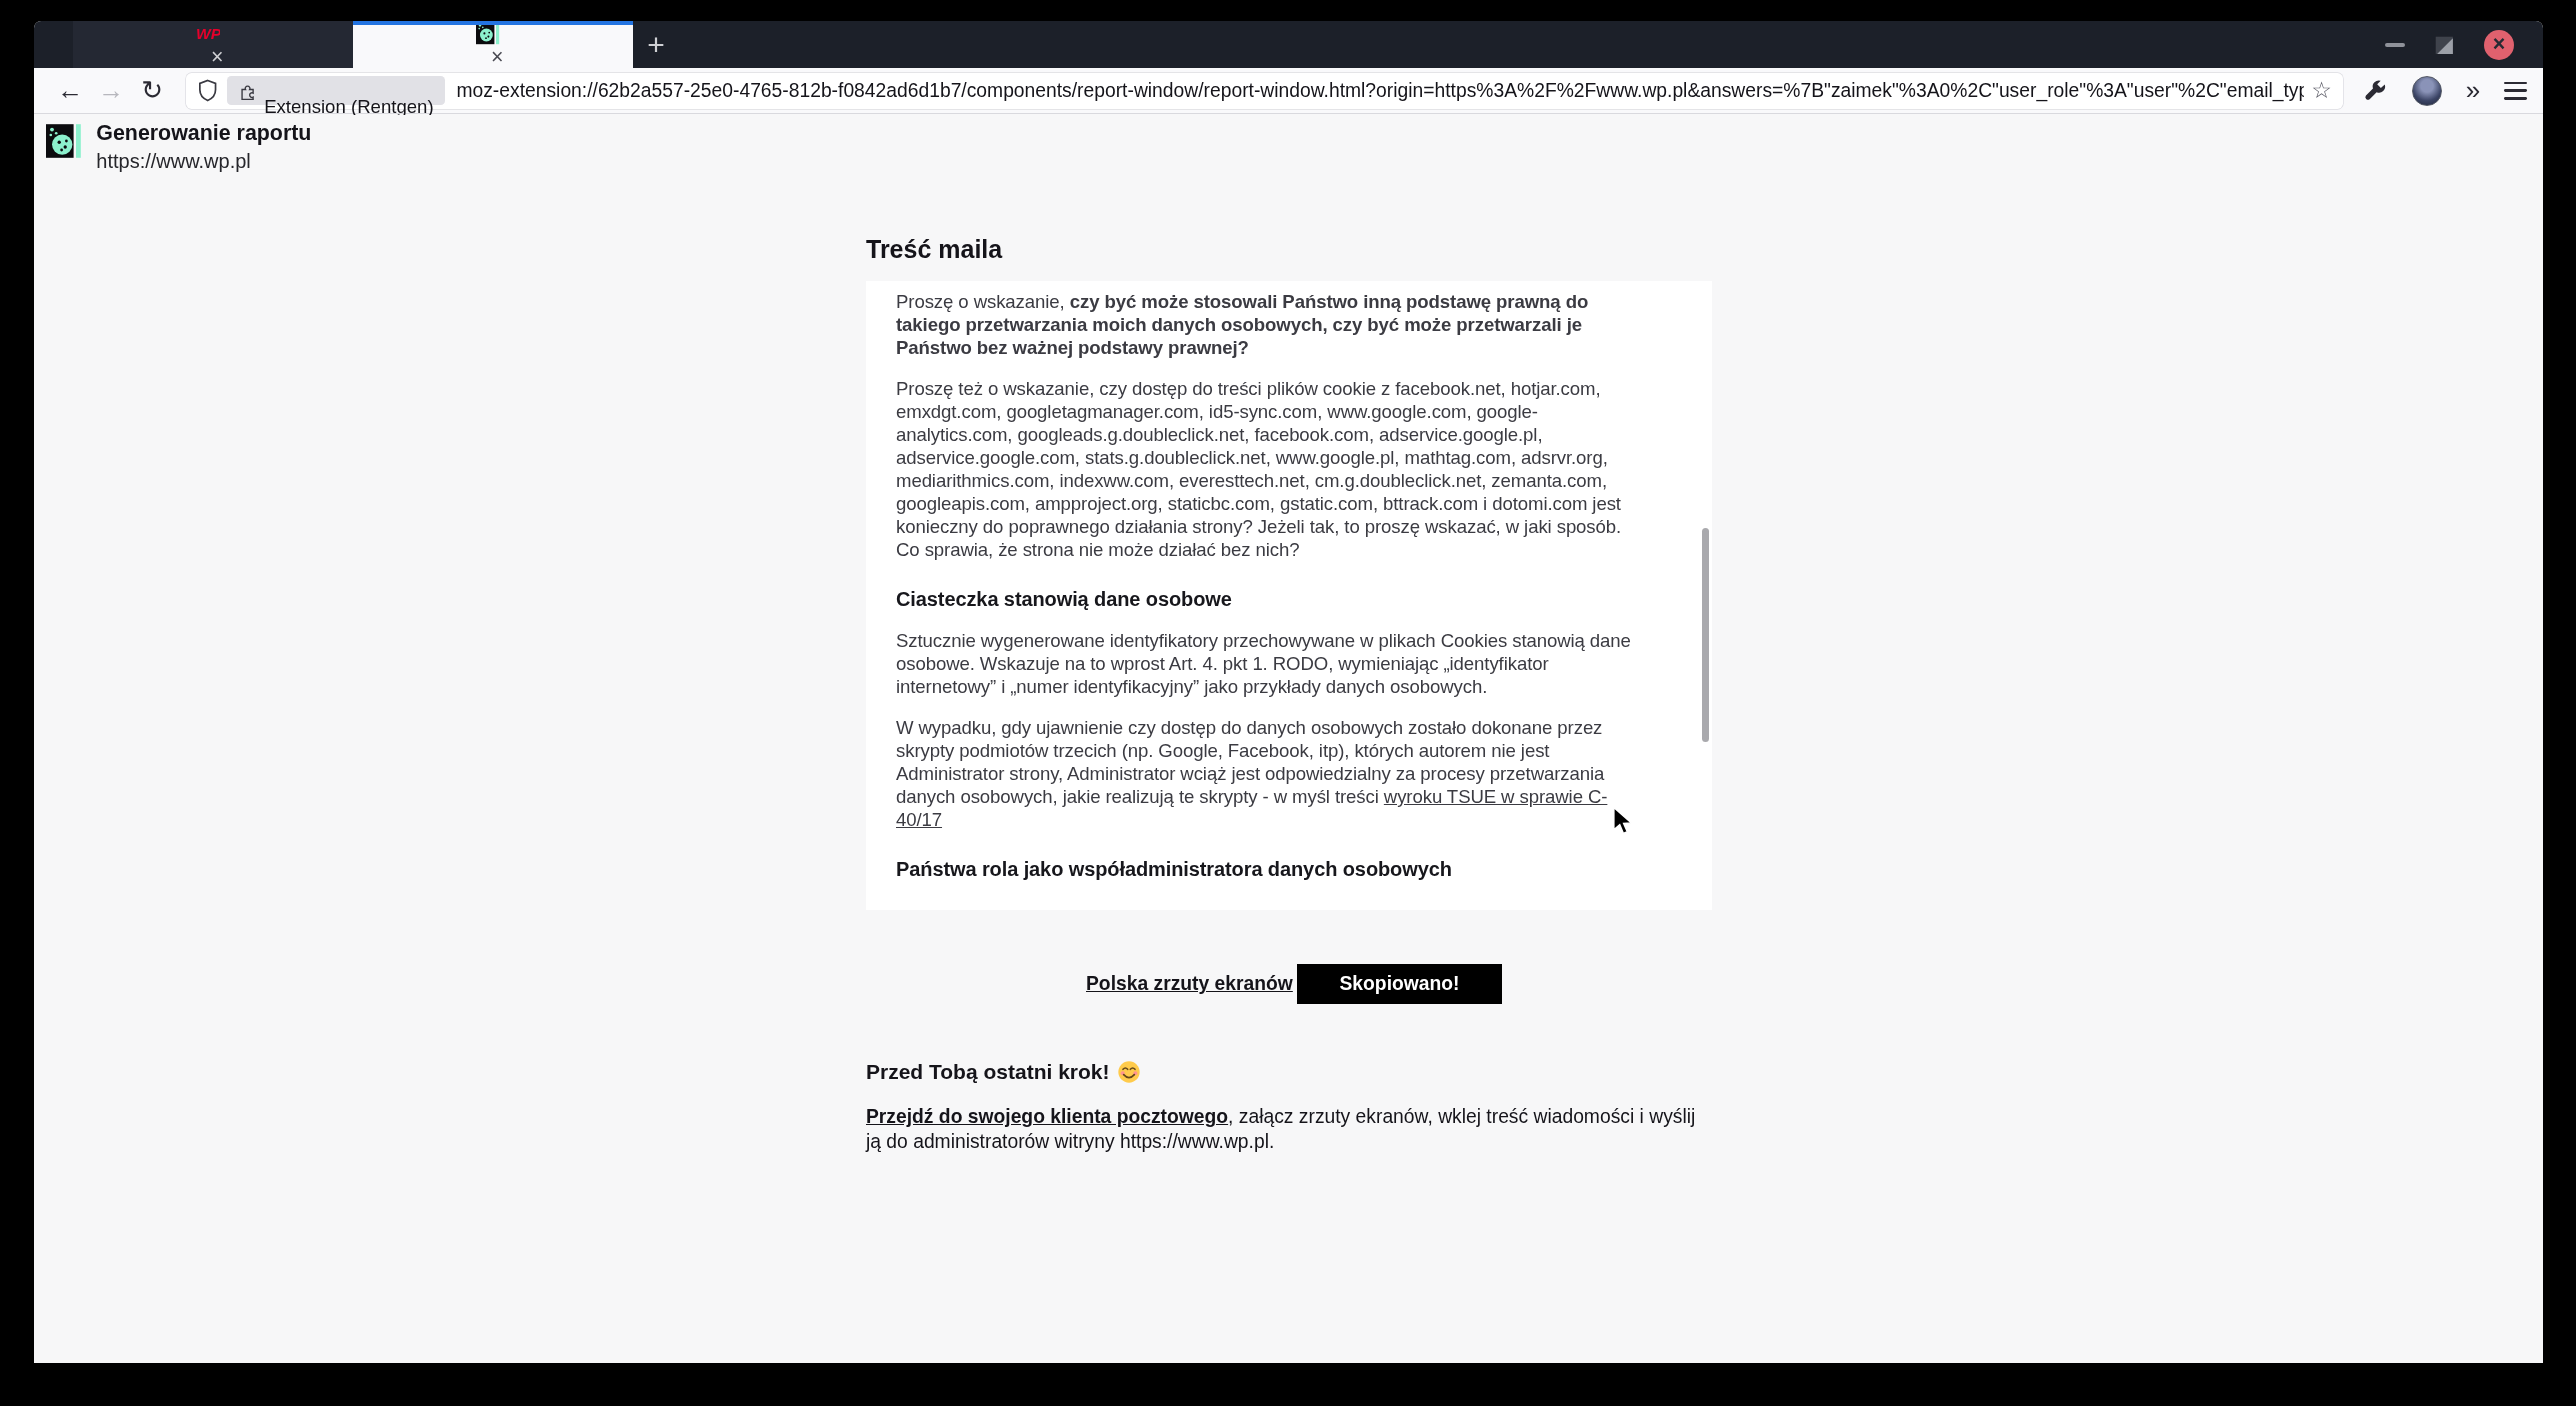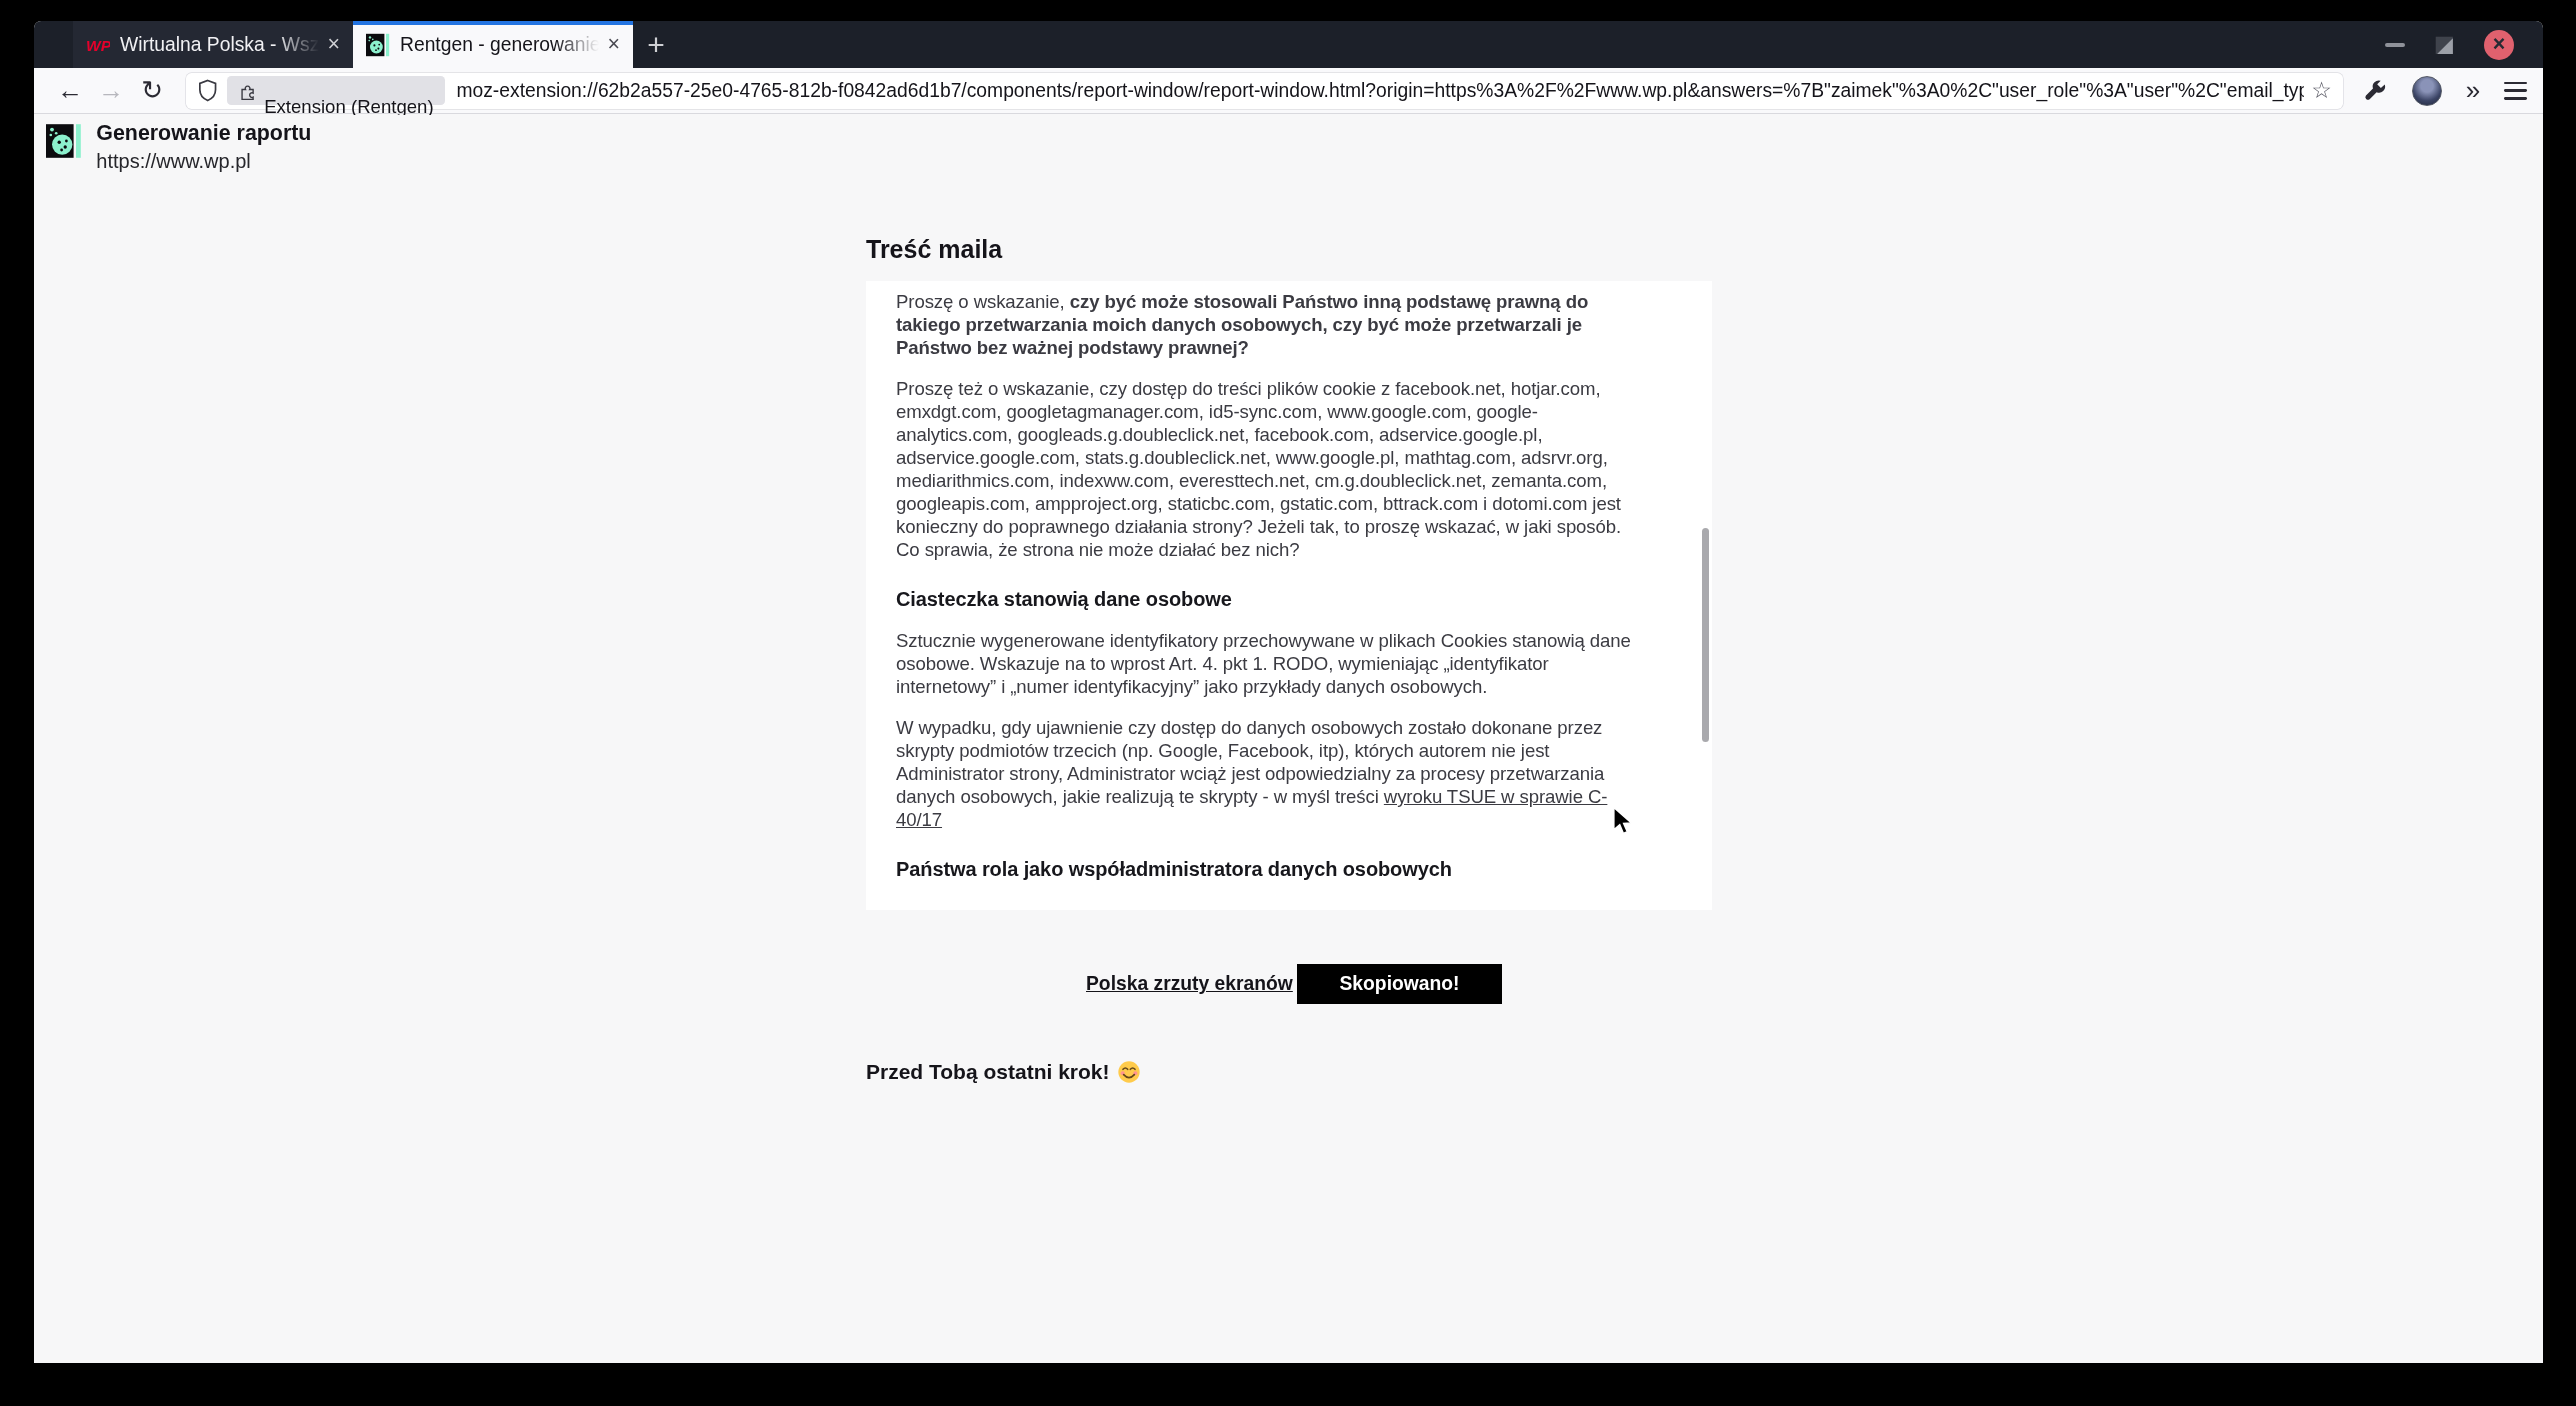--- a/index.html
+++ b/index.html
@@ -7,21 +7,21 @@
               font-family:"Liberation Sans", sans-serif; }
 
   
   .window { position:absolute; left:34px; top:21.4px; width:2509px; height:1342px;
             border-radius:7.1px 7.1px 0 0; overflow:hidden; background:#f7f7f8; }
 
   
   .titlebar { position:relative; height:47px; background:#1c2029; display:flex; align-items:stretch; }
   .tab-spacer { width:39px; }
   .tab { position:relative; display:flex; align-items:center; padding:0 13px; width:280px;
-         font-size:19.3px; cursor:default; }
+         font-size:19.3px; cursor:default;flex-direction:column; }
   .tab.inactive { background:#242833; color:#f1f1f4; }
   .tab.active { background:#f9f9fb; color:#15141a; }
   .tab.active::before { content:""; position:absolute; left:0; top:0; right:0; height:3.6px; background:#2374e1; }
   .tab .favicon { width:24px; height:24px; margin-right:10px; flex:0 0 auto; }
   .tab-label { position:relative; flex:1; white-space:nowrap; overflow:hidden; height:24px; line-height:24px; }
   .tab.inactive .tab-label::after { content:""; position:absolute; right:0; top:0; bottom:0; width:43px;
         background:linear-gradient(90deg, rgba(36,40,51,0), #242833); }
   .tab.active .tab-label::after { content:""; position:absolute; right:0; top:0; bottom:0; width:43px;
         background:linear-gradient(90deg, rgba(249,249,251,0), #f9f9fb); }
   .tab-close { font-size:21.4px; margin-left:8.6px; line-height:21.4px; }
@@ -210,20 +210,23 @@
       <svg width="24" height="24" viewBox="0 0 36 36" aria-label="😊">
         <circle cx="18" cy="18" r="16" fill="#ffcb4c"></circle>
         <path d="M9 14 q3.5 -4 7 0" fill="none" stroke="#65471b" stroke-width="2.4" stroke-linecap="round"></path>
         <path d="M20 14 q3.5 -4 7 0" fill="none" stroke="#65471b" stroke-width="2.4" stroke-linecap="round"></path>
         <circle cx="8.5" cy="20" r="3" fill="#ff8a9c" opacity="0.85"></circle>
         <circle cx="27.5" cy="20" r="3" fill="#ff8a9c" opacity="0.85"></circle>
         <path d="M10 22 q8 9 16 0" fill="none" stroke="#65471b" stroke-width="2.6" stroke-linecap="round"></path>
       </svg>
     </div>
 
+    <div class="footer-para">
+      <a href="#">Przejdź do swojego klienta pocztowego</a><span>, załącz zrzuty ekranów, wklej treść wiadomości i wyślij ją do administratorów witryny https://www.wp.pl.</span>
+    </div>
 
   </div>
 </div>
 
 <svg class="cursor" width="29" height="31" viewBox="0 0 20 22">
   <path d="M1 1 L1 17 L5.2 13.4 L7.8 19.5 L10.6 18.3 L8 12.4 L13.5 12 Z" fill="#000" stroke="#fff" stroke-width="1.1"></path>
 </svg>
 
 
 </body></html>

